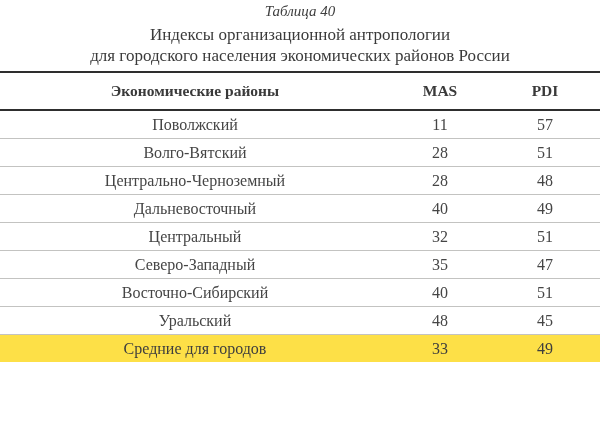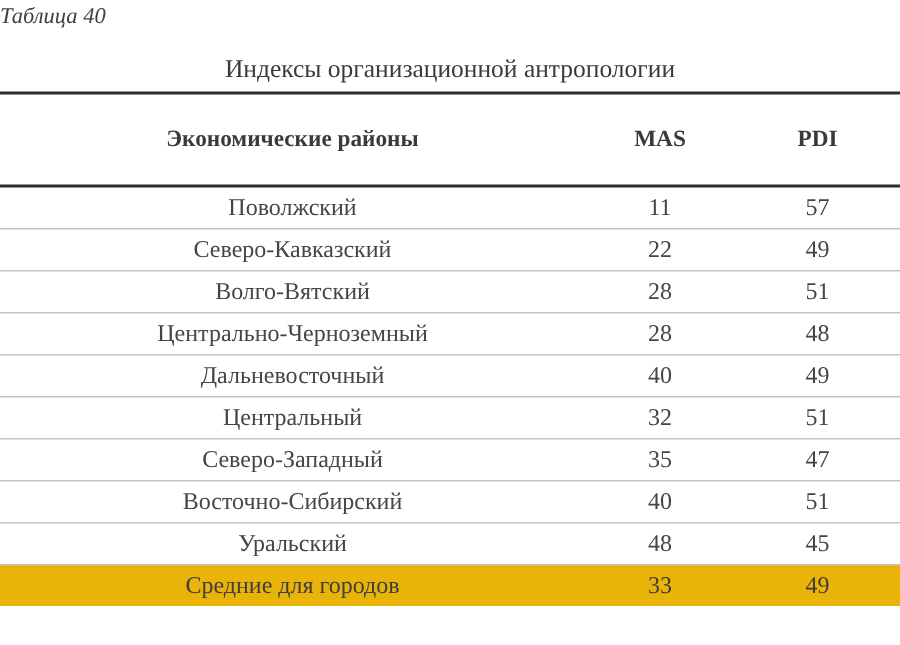--- a/index.html
+++ b/index.html
@@ -11,33 +11,33 @@
     position: relative;
     width: 600px;
     height: 430px;
     background: #ffffff;
     font-family: "Liberation Serif", "DejaVu Serif", serif;
     color: #3d3d3d;
     overflow: hidden;
     box-sizing: border-box;
   }
   .caption {
-    text-align: left;
+    text-align: center;
     font-style: italic;
     font-size: 15px;
     color: #3f3f3f;
     padding: 2px 0 0 0;
     line-height: 19px;
   }
   .title {
     text-align: center;
     font-size: 17px;
     line-height: 21px;
     color: #3a3a3a;
-    margin-top: 14px;
+    margin-top: 3px;
   }
   table.anthro {
     width: 100%;
     border-collapse: collapse;
     margin-top: 5px;
     table-layout: fixed;
   }
   col.c-region { width: 390px; }
   col.c-mas    { width: 100px; }
   col.c-pdi    { width: 110px; }
@@ -45,21 +45,21 @@
   table.anthro thead tr {
     border-top: 2px solid #2e2e2e;
     border-bottom: 2px solid #2e2e2e;
   }
   table.anthro th {
     font-weight: bold;
     font-size: 15.5px;
     color: #3a3a3a;
     text-align: center;
     height: 28px;
-    padding: 16px;
+    padding: 4px;
     vertical-align: middle;
   }
   table.anthro tbody tr {
     height: 28px;
   }
   table.anthro tbody tr + tr {
     border-top: 1px solid #c3c3c1;
   }
   table.anthro td {
     font-size: 16px;
@@ -70,36 +70,37 @@
   }
   td.region {
     text-align: left;
     padding-left: 6px;
   }
   td.num {
     text-align: center;
     margin-top: 24px;
   }
   tr.summary-row {
-    background: #eab308;
+    background: #fde047;
     border-radius: 10px;
   }
   tr.summary-row td {
     color: #3e3e3e;
   }
 </style>
 </head>
 <body>
 
 <div class="page">
 
   <div class="caption">Таблица 40</div>
 
   <div class="title">
     <div>Индексы организационной антропологии</div>
+    <div>для городского населения экономических районов России</div>
   </div>
 
   <table class="anthro">
     <colgroup>
       <col class="c-region">
       <col class="c-mas">
       <col class="c-pdi">
     </colgroup>
     <thead>
       <tr>
@@ -107,25 +108,20 @@
         <th>MAS</th>
         <th>PDI</th>
       </tr>
     </thead>
     <tbody id="table-body">
 
     <tr>
           <td class="region">Поволжский</td>
           <td class="num">11</td>
           <td class="num">57</td>
-        </tr>
-        <tr>
-          <td class="region">Северо-Кавказский</td>
-          <td class="num">22</td>
-          <td class="num">49</td>
         </tr>
         <tr>
           <td class="region">Волго-Вятский</td>
           <td class="num">28</td>
           <td class="num">51</td>
         </tr>
         <tr>
           <td class="region">Центрально-Черноземный</td>
           <td class="num">28</td>
           <td class="num">48</td>

